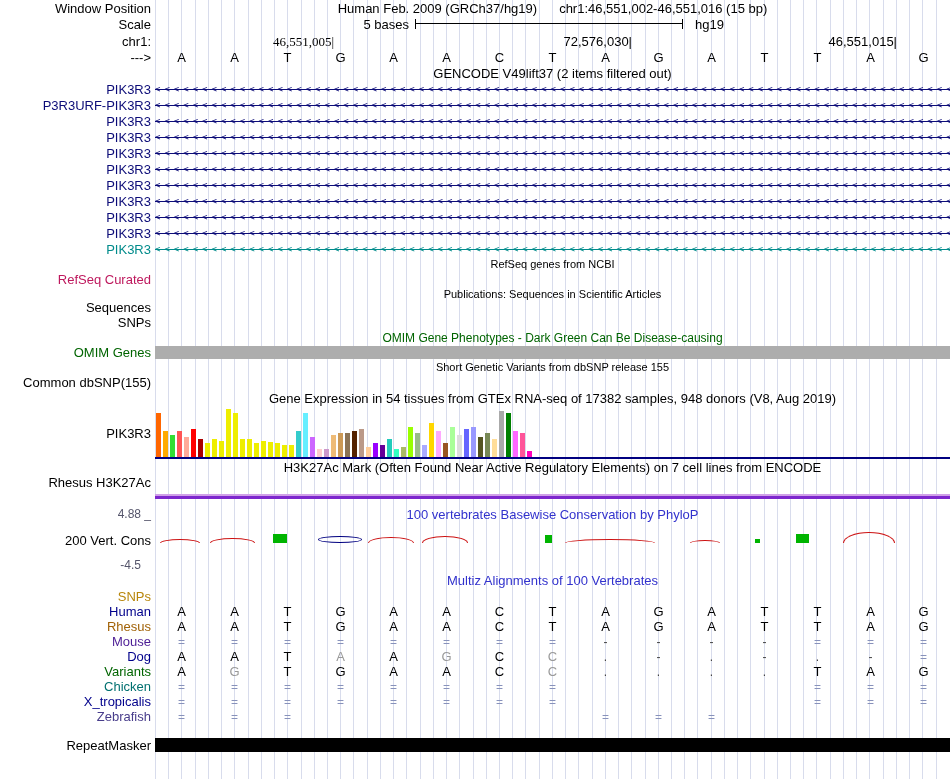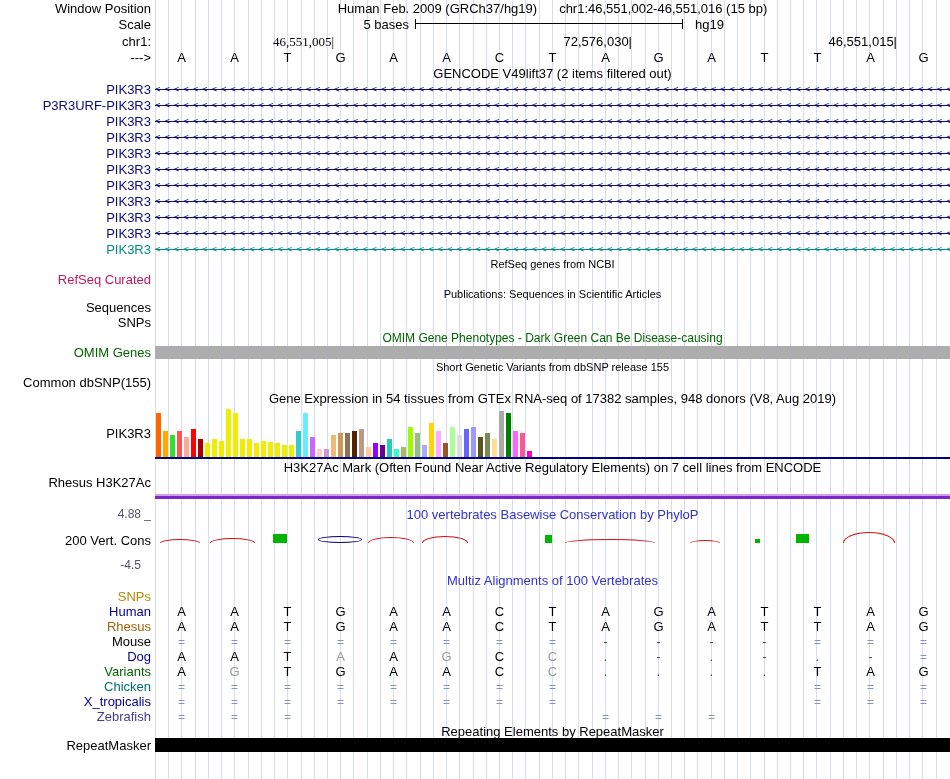--- a/index.html
+++ b/index.html
@@ -403,21 +403,21 @@
             <span class="cell">G</span>
             <span class="cell">A</span>
             <span class="cell">T</span>
             <span class="cell">T</span>
             <span class="cell">A</span>
             <span class="cell">G</span>
           </div>
         </div>
       </div>
       <div class="row r15">
-        <div class="lbl" style="color: #000000;">Mouse</div>
+        <div class="lbl" style="color: #4c1d95;">Mouse</div>
         <div class="trk">
           <div class="cells">
             <span class="cell sym">=</span>
             <span class="cell sym">=</span>
             <span class="cell sym">=</span>
             <span class="cell sym">=</span>
             <span class="cell sym">=</span>
             <span class="cell sym">=</span>
             <span class="cell sym">=</span>
             <span class="cell sym">=</span>
@@ -538,21 +538,20 @@
             <span class="cell"></span>
             <span class="cell"></span>
             <span class="cell"></span>
           </div>
         </div>
       </div>
     </div>
 
   <div class="row r14">
     <div class="lbl"></div>
-    <div class="trk center t13">Repeating Elements by RepeatMasker</div>
   </div>
   <div class="row r15">
     <div class="lbl">RepeatMasker</div>
     <div class="trk">
         <div class="rm-bar"></div>
       </div>
   </div>
 </div>
 
 </body></html>

